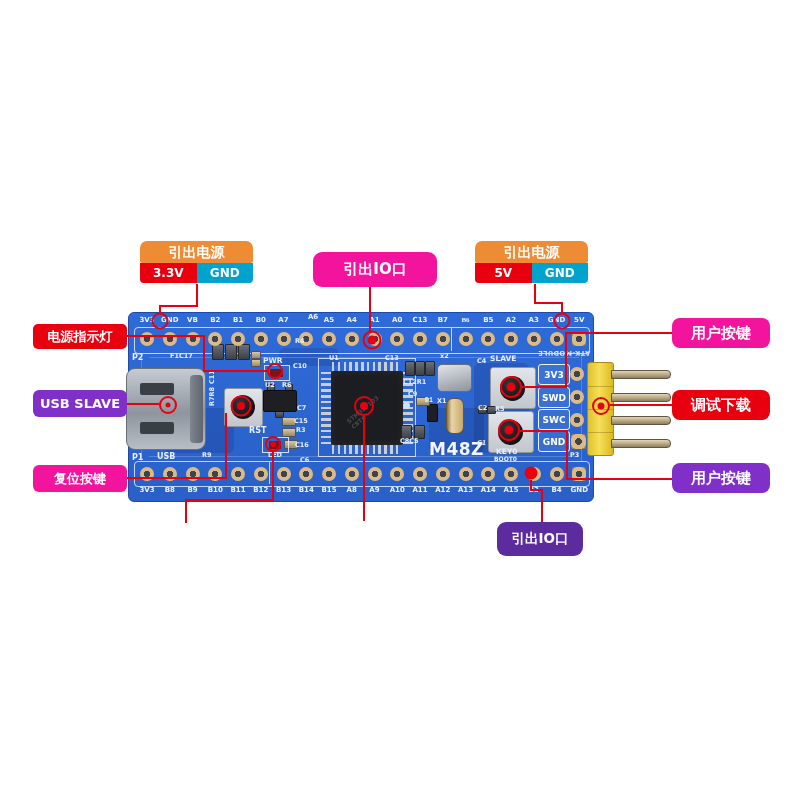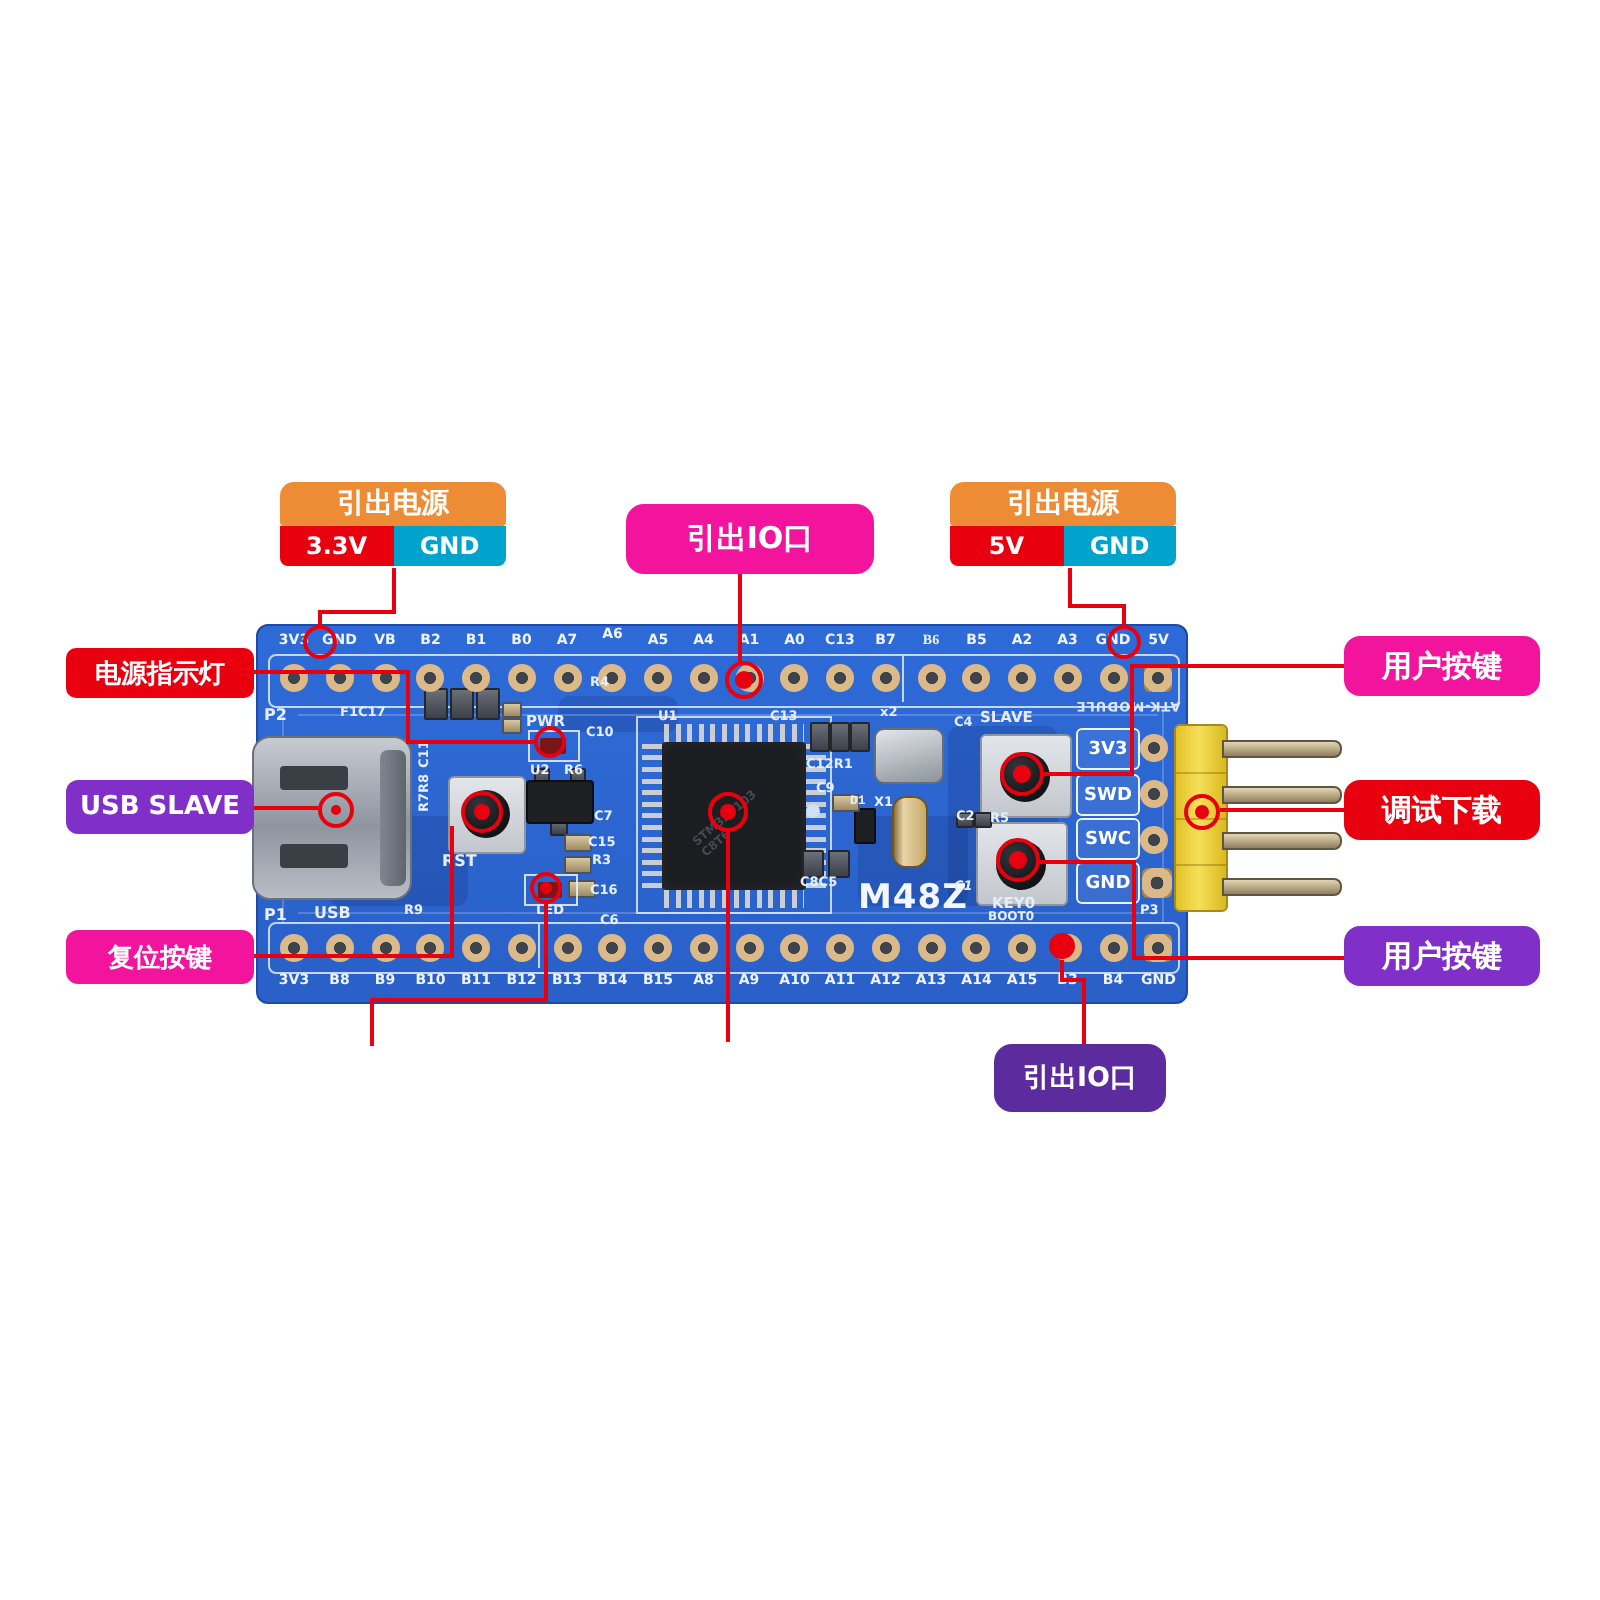--- a/index.html
+++ b/index.html
@@ -201,21 +201,21 @@
       <span class="pinlabel" style="left: 51.5px; top: 3px;">VB</span>
       <div class="hole" style="left: 56.5px; top: 19px;"></div>
       <span class="pinlabel" style="left: 74.25px; top: 3px;">B2</span>
       <div class="hole" style="left: 79.25px; top: 19px;"></div>
       <span class="pinlabel" style="left: 97px; top: 3px;">B1</span>
       <div class="hole" style="left: 102px; top: 19px;"></div>
       <span class="pinlabel" style="left: 119.75px; top: 3px;">B0</span>
       <div class="hole" style="left: 124.75px; top: 19px;"></div>
       <span class="pinlabel" style="left: 142.5px; top: 3px;">A7</span>
       <div class="hole" style="left: 147.5px; top: 19px;"></div>
-      <span class="pinlabel" style="left: 165.25px; top: 0;">A6</span>
+      <span class="pinlabel" style="left: 165.25px; top: 0; text-align: right;">A6</span>
       <div class="hole" style="left: 170.25px; top: 19px;"></div>
       <span class="pinlabel" style="left: 188px; top: 3px;">A5</span>
       <div class="hole" style="left: 193px; top: 19px;"></div>
       <span class="pinlabel" style="left: 210.75px; top: 3px;">A4</span>
       <div class="hole" style="left: 215.75px; top: 19px;"></div>
       <span class="pinlabel" style="left: 233.5px; top: 3px;">A1</span>
       <div class="hole" style="left: 238.5px; top: 19px;"></div>
       <span class="pinlabel" style="left: 256.25px; top: 3px;">A0</span>
       <div class="hole" style="left: 261.25px; top: 19px;"></div>
       <span class="pinlabel" style="left: 279px; top: 3px;">C13</span>
@@ -274,21 +274,21 @@
       <div class="hole" style="left: 420.5px; top: 154px;"></div>
       <span class="pinlabel" style="left: 438.25px; top: 173px;">GND</span>
       <div class="hole square" style="left: 443.25px; top: 154px;"></div>
       <span class="silk silk-md" style="left: 3px; top: 40px;">P2</span>
       <span class="silk" style="left: 41px; top: 39px;">F1C17</span>
       <span class="silk silk-md" style="left: 3px; top: 140px;">P1</span>
       <span class="silk silk-md" style="left: 28px; top: 139px;">USB</span>
       <span class="silk" style="left: 73px; top: 138px;">R9</span>
       <span class="silk silk-vert" style="left: 79px; top: 71px;">C11</span>
       <span class="silk silk-vert" style="left: 79px; top: 93px;">R7R8</span>
-      <span class="silk silk-md" style="left: 92px; top: 113px;">RST</span>
+      <span class="silk silk-md" style="left: 120px; top: 113px;">RST</span>
       <span class="silk" style="left: 136px; top: 68px;">U2</span>
       <span class="silk" style="left: 153px; top: 68px;">R6</span>
       <span class="silk silk-b" style="left: 134px; top: 43px;">PWR</span>
       <span class="silk" style="left: 166px; top: 24px;">R4</span>
       <span class="silk" style="left: 164px; top: 49px;">C10</span>
       <span class="silk" style="left: 200px; top: 41px;">U1</span>
       <span class="silk" style="left: 256px; top: 41px;">C13</span>
       <span class="silk" style="left: 274px; top: 65px;">C12R1</span>
       <span class="silk" style="left: 311px; top: 39px;">x2</span>
       <span class="silk" style="left: 279px; top: 77px;">C9</span>

